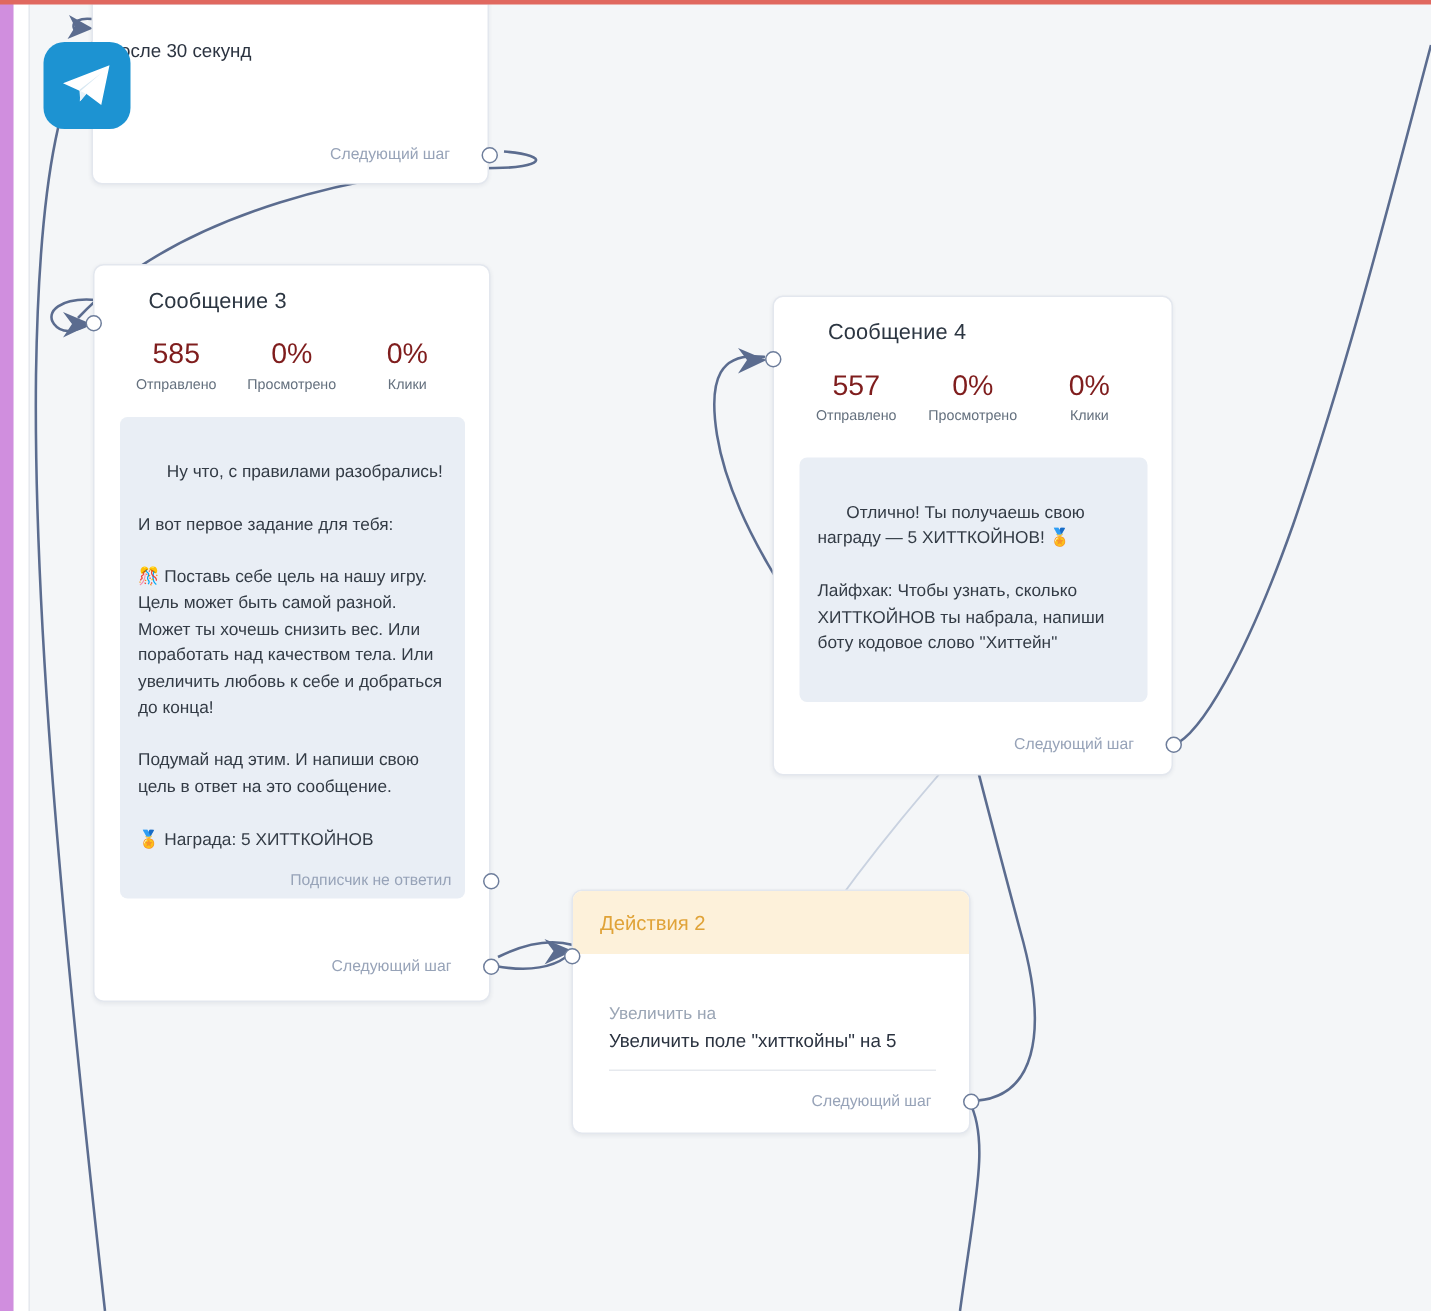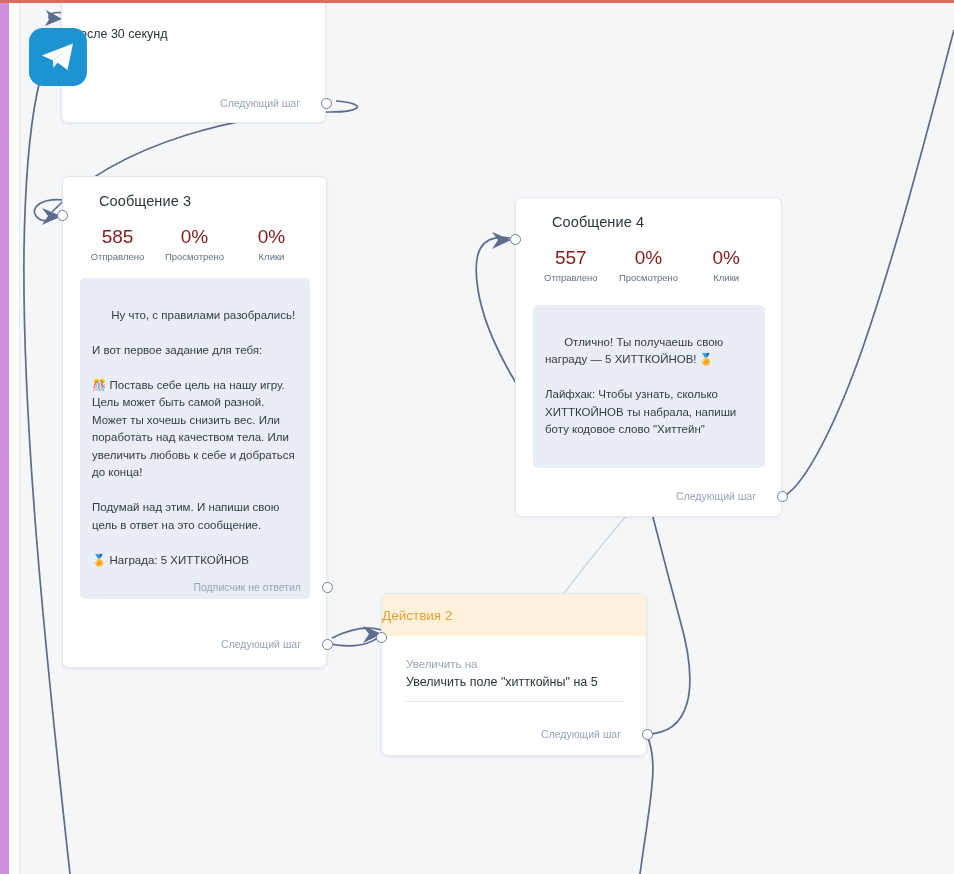--- a/index.html
+++ b/index.html
@@ -199,29 +199,30 @@
     width: 264px;
     height: 161px;
     background: #ffffff;
   }
   #act2-head {
     height: 42px;
     background: #fdf1da;
     border-radius: 6px 6px 0 0;
     display: flex;
     align-items: center;
+    padding-left: 18px;
   }
   #act2-head-title {
     font-size: 13.5px;
     color: #e0a338;
   }
   #act2-field-lbl {
     font-size: 11.5px;
     color: #9aa5b5;
-    padding: 22px 0 0 24px;
+    padding: 34px 0 0 24px;
   }
   #act2-field-val {
     font-size: 12.5px;
     color: #2b3340;
     padding: 5px 0 0 24px;
   }
   #act2-divider {
     margin: 12px 22px 0 24px;
     height: 1px;
     background: #e6e9ee;

